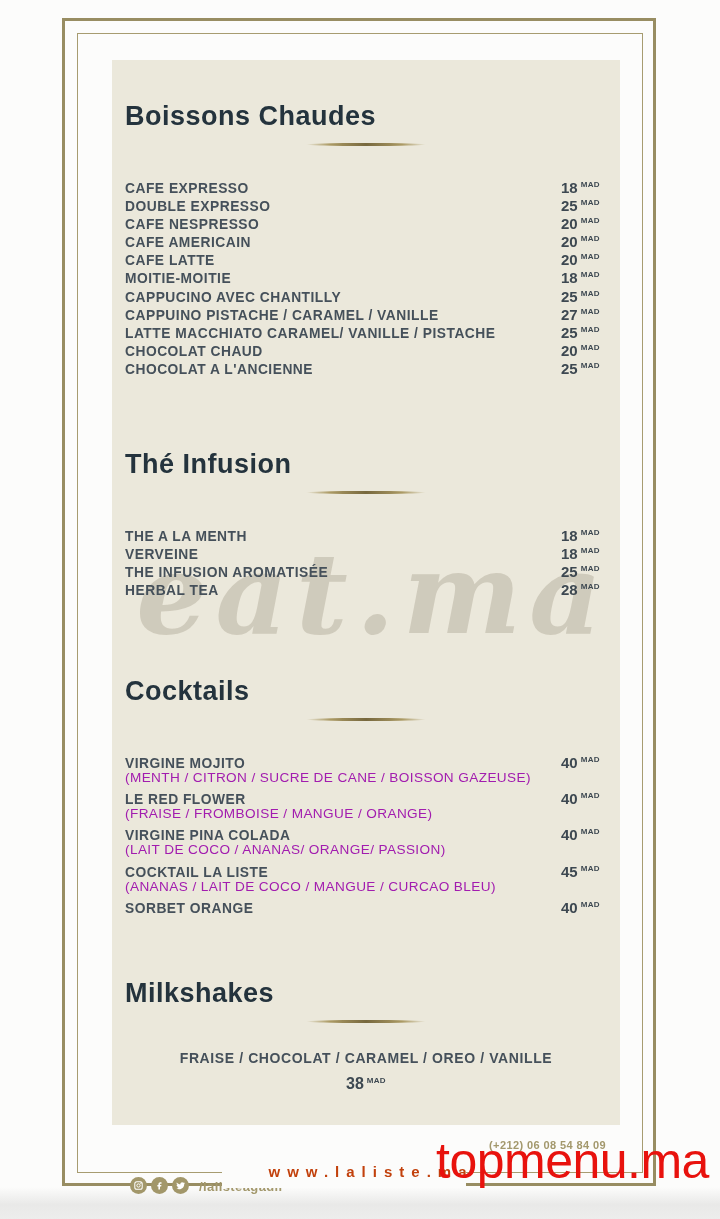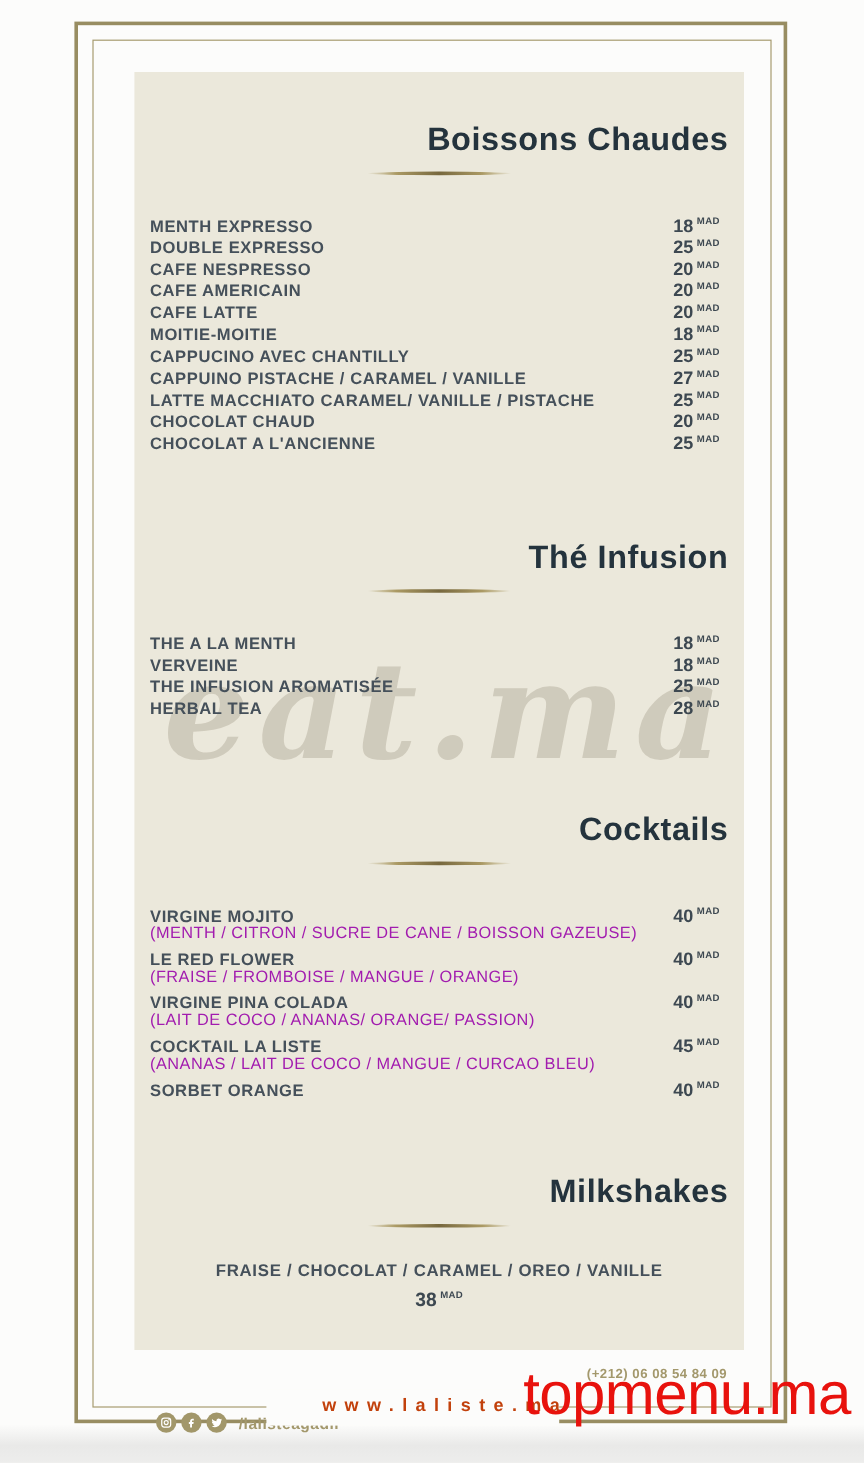--- a/index.html
+++ b/index.html
@@ -38,21 +38,21 @@
     color:rgba(163,156,136,0.38);
     white-space:nowrap;
     pointer-events:none;
   }
   .menu-section{position:absolute;left:13px;right:13px;}
   .sec-0{top:40px;}
   .sec-1{top:388px;}
   .sec-2{top:615px;}
   .sec-3{top:917px;}
   .section-title{
-    margin:0;text-align:right;
+    margin:0;text-align:left;
     font-size:27px;line-height:33px;font-weight:bold;
     color:#24333d;letter-spacing:0.5px;
   }
   .divider{
     width:120px;height:3px;margin:10px auto 0;
     border-radius:50%;
     background:linear-gradient(90deg,rgba(171,154,100,0) 0%,#ab9a64 20%,#77683e 50%,#ab9a64 80%,rgba(171,154,100,0) 100%);
   }
   .items{margin-top:30px;}
   .item-row{display:flex;align-items:baseline;height:18.1px;}
@@ -128,21 +128,21 @@
 
   <div class="card">
 
     <div class="watermark">eat.ma</div>
 
     <section class="menu-section sec-0">
       <h2 class="section-title">Boissons Chaudes</h2>
       <div class="divider"></div>
       <div class="items">
           <div class="item-row">
-            <span class="item-name">MENTH EXPRESSO</span>
+            <span class="item-name">CAFE EXPRESSO</span>
             <span class="item-price"><span>18</span><sup>MAD</sup></span>
           </div>
           <div class="item-row">
             <span class="item-name">DOUBLE EXPRESSO</span>
             <span class="item-price"><span>25</span><sup>MAD</sup></span>
           </div>
           <div class="item-row">
             <span class="item-name">CAFE NESPRESSO</span>
             <span class="item-price"><span>20</span><sup>MAD</sup></span>
           </div>

